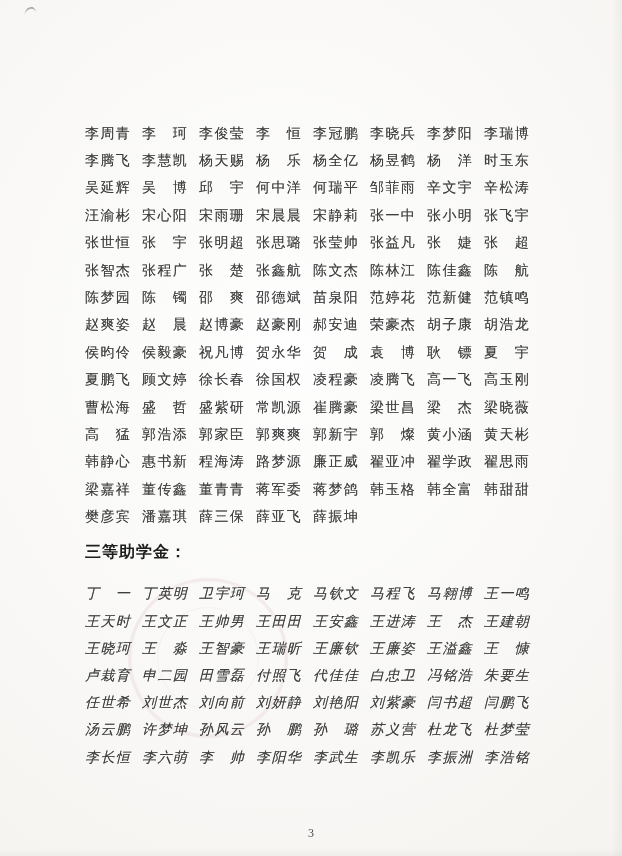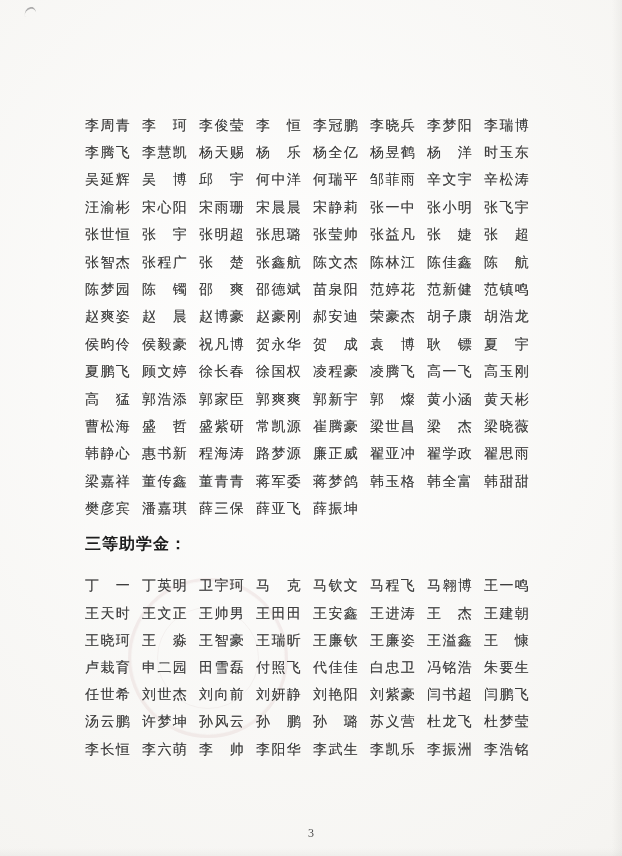--- a/index.html
+++ b/index.html
@@ -11,41 +11,41 @@
   }
   .page{
     position:relative;
     width:622px;height:856px;
     background:
       radial-gradient(ellipse 140% 120% at 45% 40%, rgba(255,255,255,.9) 0%, rgba(244,243,240,.6) 60%, rgba(233,231,227,.8) 100%),
       #f7f6f3;
   }
   .content{
     position:absolute;
-    left:85px; top:112px; width:456px;
+    left:85px; top:120px; width:456px;
   }
   .name-row{
     display:grid;
     grid-template-columns:repeat(8,1fr);
     height:27.4px;
     align-items:center;
   }
   .name{
     display:inline-block;
     width:45px;
     font-size:14px;
     line-height:16px;
     color:#3e3e3e;
     text-align:justify;
     text-align-last:justify;
     white-space:nowrap;
     letter-spacing:0.2px;
     text-shadow:0 0 0.4px rgba(62,62,62,.55);
   }
-  .section-2-rows .name-row{height:27.2px;}
+  .section-2-rows .name-row{height:27.2px;font-style:italic;}
   .section-header{
     font-family:"Liberation Sans","DejaVu Sans",sans-serif;
     font-weight:bold;
     font-size:16px;
     color:#1e1e1e;
     margin:11px 0 18px 0;
     letter-spacing:1px;
   }
   .page-number{
     position:absolute;
@@ -195,40 +195,40 @@
           <span class="name">夏鹏飞</span>
           <span class="name">顾文婷</span>
           <span class="name">徐长春</span>
           <span class="name">徐国权</span>
           <span class="name">凌程豪</span>
           <span class="name">凌腾飞</span>
           <span class="name">高一飞</span>
           <span class="name">高玉刚</span>
         </div>
         <div class="name-row">
+          <span class="name">曹松海</span>
+          <span class="name">盛哲</span>
+          <span class="name">盛紫研</span>
+          <span class="name">常凯源</span>
+          <span class="name">崔腾豪</span>
+          <span class="name">梁世昌</span>
+          <span class="name">梁杰</span>
+          <span class="name">梁晓薇</span>
+        </div>
+        <div class="name-row">
           <span class="name">高猛</span>
           <span class="name">郭浩添</span>
           <span class="name">郭家臣</span>
           <span class="name">郭爽爽</span>
           <span class="name">郭新宇</span>
           <span class="name">郭燦</span>
           <span class="name">黄小涵</span>
           <span class="name">黄天彬</span>
         </div>
         <div class="name-row">
-          <span class="name">曹松海</span>
-          <span class="name">盛哲</span>
-          <span class="name">盛紫研</span>
-          <span class="name">常凯源</span>
-          <span class="name">崔腾豪</span>
-          <span class="name">梁世昌</span>
-          <span class="name">梁杰</span>
-          <span class="name">梁晓薇</span>
-        </div>
-        <div class="name-row">
           <span class="name">韩静心</span>
           <span class="name">惠书新</span>
           <span class="name">程海涛</span>
           <span class="name">路梦源</span>
           <span class="name">廉正威</span>
           <span class="name">翟亚冲</span>
           <span class="name">翟学政</span>
           <span class="name">翟思雨</span>
         </div>
         <div class="name-row">

